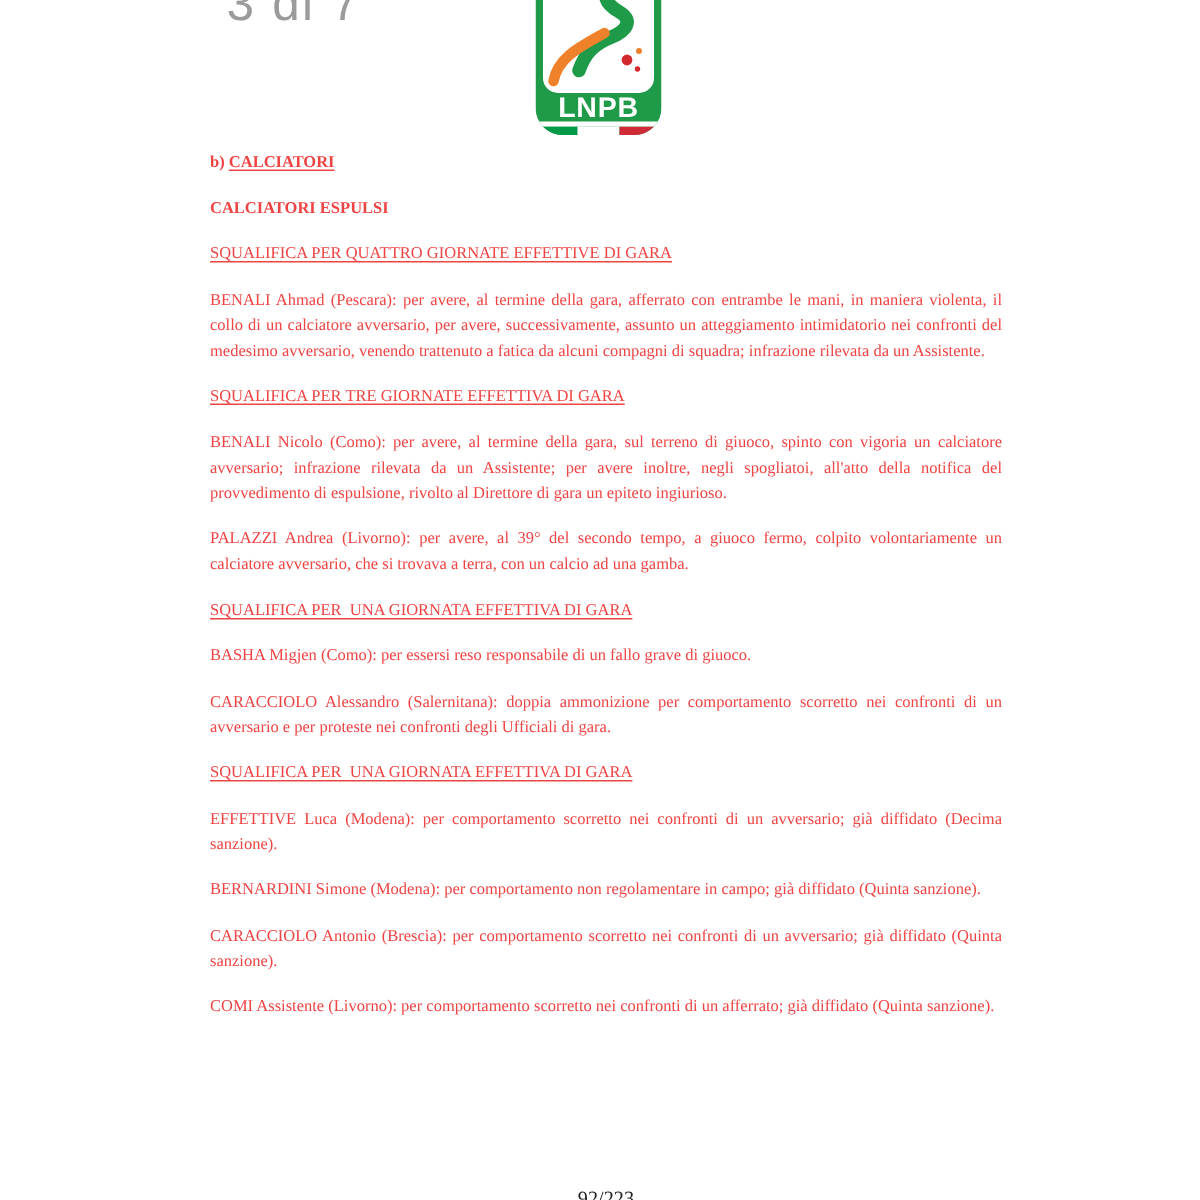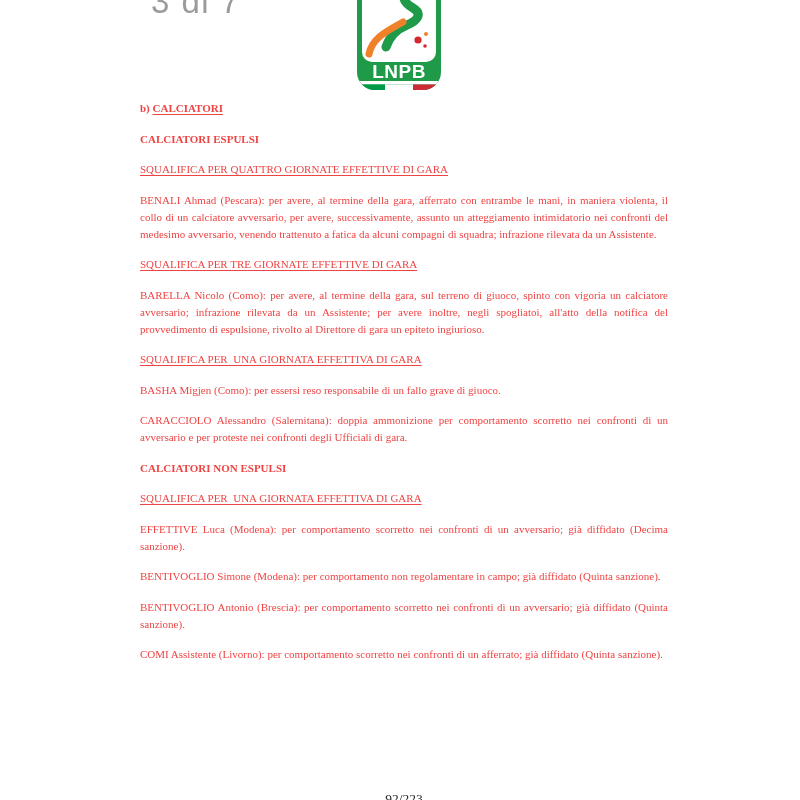--- a/index.html
+++ b/index.html
@@ -78,38 +78,38 @@
 <div class="content">
 
   <p class="h1"><span>b) </span><span class="u">CALCIATORI</span></p>
 
   <p class="h2">CALCIATORI ESPULSI</p>
 
   <p class="h3">SQUALIFICA PER QUATTRO GIORNATE EFFETTIVE DI GARA</p>
 
   <p class="entry"><strong>BENALI Ahmad</strong><span> (Pescara): per avere, al termine della gara, afferrato con entrambe le mani, in maniera violenta, il collo di un calciatore avversario, per avere, successivamente, assunto un atteggiamento intimidatorio nei confronti del medesimo avversario, venendo trattenuto a fatica da alcuni compagni di squadra; infrazione rilevata da un Assistente.</span></p>
 
-  <p class="h3">SQUALIFICA PER TRE GIORNATE EFFETTIVE DI GARA</p>
+  <p class="h3">SQUALIFICA PER TRE GIORNATE EFFETTIVA DI GARA</p>
 
-  <p class="entry"><strong>BARELLA Nicolo</strong><span> (Como): per avere, al termine della gara, sul terreno di giuoco, spinto con vigoria un calciatore avversario; infrazione rilevata da un Assistente; per avere inoltre, negli spogliatoi, all'atto della notifica del provvedimento di espulsione, rivolto al Direttore di gara un epiteto ingiurioso.</span></p>
+  <p class="entry"><strong>BENALI Nicolo</strong><span> (Como): per avere, al termine della gara, sul terreno di giuoco, spinto con vigoria un calciatore avversario; infrazione rilevata da un Assistente; per avere inoltre, negli spogliatoi, all'atto della notifica del provvedimento di espulsione, rivolto al Direttore di gara un epiteto ingiurioso.</span></p>
 
+  <p class="entry"><strong>PALAZZI Andrea</strong><span> (Livorno): per avere, al 39° del secondo tempo, a giuoco fermo, colpito volontariamente un calciatore avversario, che si trovava a terra, con un calcio ad una gamba.</span></p>
 
   <p class="h3">SQUALIFICA PER  UNA GIORNATA EFFETTIVA DI GARA</p>
 
   <p class="entry"><strong>BASHA Migjen</strong><span> (Como): per essersi reso responsabile di un fallo grave di giuoco.</span></p>
 
   <p class="entry"><strong>CARACCIOLO Alessandro</strong><span> (Salernitana): doppia ammonizione per comportamento scorretto nei confronti di un avversario e per proteste nei confronti degli Ufficiali di gara.</span></p>
 
-  <p class="h2">CALCIATORI NON ESPULSI</p>
 
   <p class="h3">SQUALIFICA PER  UNA GIORNATA EFFETTIVA DI GARA</p>
 
   <p class="entry"><strong>EFFETTIVE Luca</strong><span> (Modena): per comportamento scorretto nei confronti di un avversario; già diffidato (Decima sanzione).</span></p>
 
-  <p class="entry"><strong>BENTIVOGLIO Simone</strong><span> (Modena): per comportamento non regolamentare in campo; già diffidato (Quinta sanzione).</span></p>
+  <p class="entry"><strong>BERNARDINI Simone</strong><span> (Modena): per comportamento non regolamentare in campo; già diffidato (Quinta sanzione).</span></p>
 
-  <p class="entry"><strong>BENTIVOGLIO Antonio</strong><span> (Brescia): per comportamento scorretto nei confronti di un avversario; già diffidato (Quinta sanzione).</span></p>
+  <p class="entry"><strong>CARACCIOLO Antonio</strong><span> (Brescia): per comportamento scorretto nei confronti di un avversario; già diffidato (Quinta sanzione).</span></p>
 
   <p class="entry"><strong>COMI Assistente</strong><span> (Livorno): per comportamento scorretto nei confronti di un afferrato; già diffidato (Quinta sanzione).</span></p>
 
 </div>
 
 <div class="footer-page">92/223</div>
 
 </body></html>

